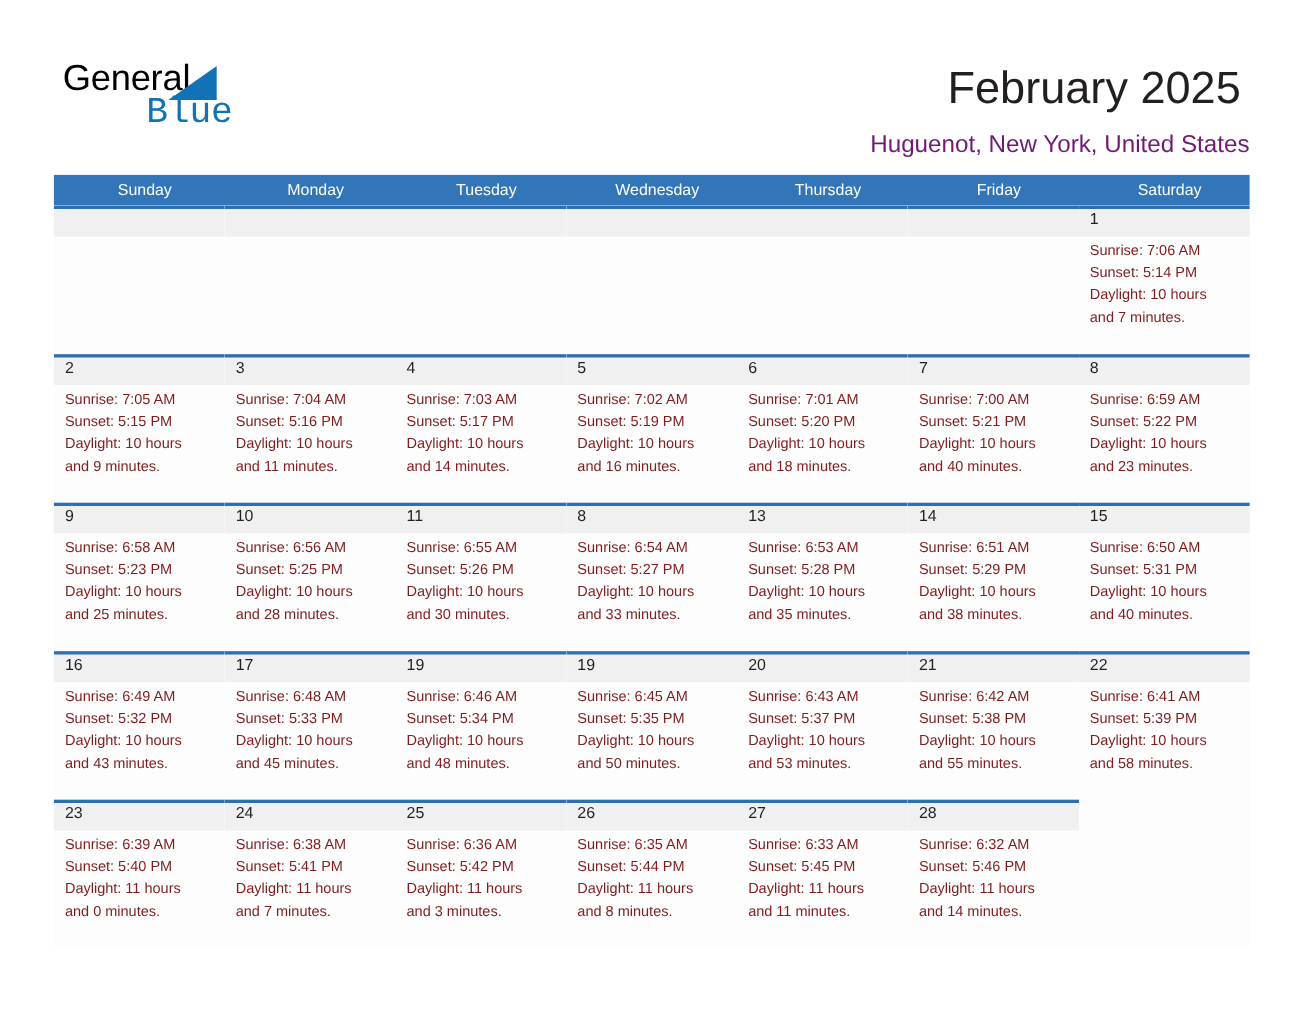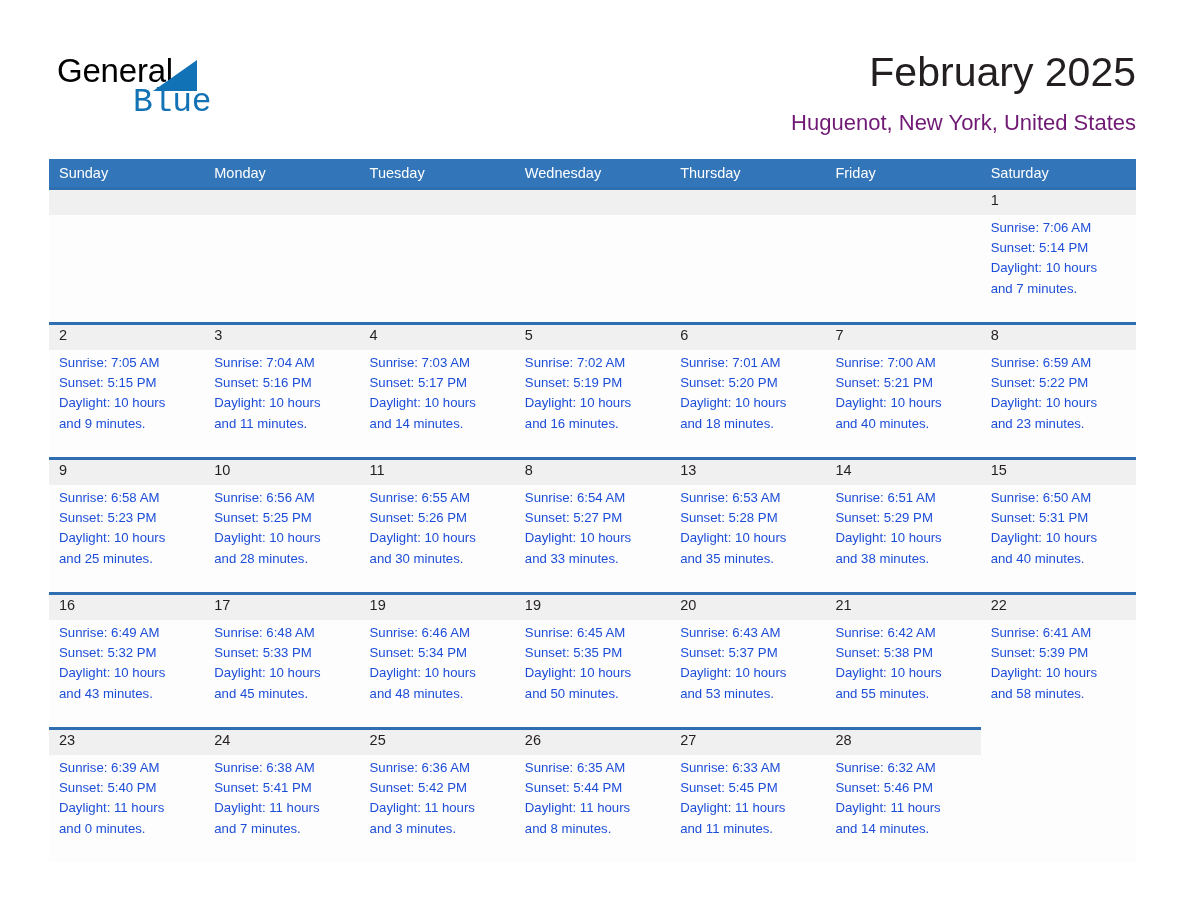--- a/index.html
+++ b/index.html
@@ -70,21 +70,21 @@
     position: absolute;
     right: 52px;
     top: 48px;
     text-align: right;
   }
   .cal-title {
     font-size: 41px;
     font-weight: normal;
     color: #231f20;
     line-height: 48px;
-    margin: 0;
+    margin: 8px;
     white-space: nowrap;
   }
   .cal-subtitle {
     font-size: 22px;
     font-weight: normal;
     color: #701a75;
     line-height: 28px;
     margin: 13px 0 0 0;
     white-space: nowrap;
   }
@@ -103,20 +103,21 @@
     height: 28px;
   }
   .dow-cell {
     flex: 1 1 0;
     color: #ffffff;
     font-size: 14.5px;
     line-height: 28px;
     padding-left: 10px;
     box-sizing: border-box;
     white-space: nowrap;
+    text-align: center;
   }
   .week-row {
     display: flex;
     width: 100%;
     height: 135px;
   }
   .day-cell {
     flex: 1 1 0;
     box-sizing: border-box;
     position: relative;
@@ -145,21 +146,21 @@
     color: #231f20;
     z-index: 2;
   }
   .day-info {
     position: absolute;
     left: 10px;
     top: 31px;
     right: 6px;
     font-size: 13.2px;
     line-height: 20.2px;
-    color: #1d4ed8;
+    color: #7f1d1d;
   }
   .day-info div {
     white-space: nowrap;
   }
 </style>
 </head>
 <body>
 
 <div class="page">
 

